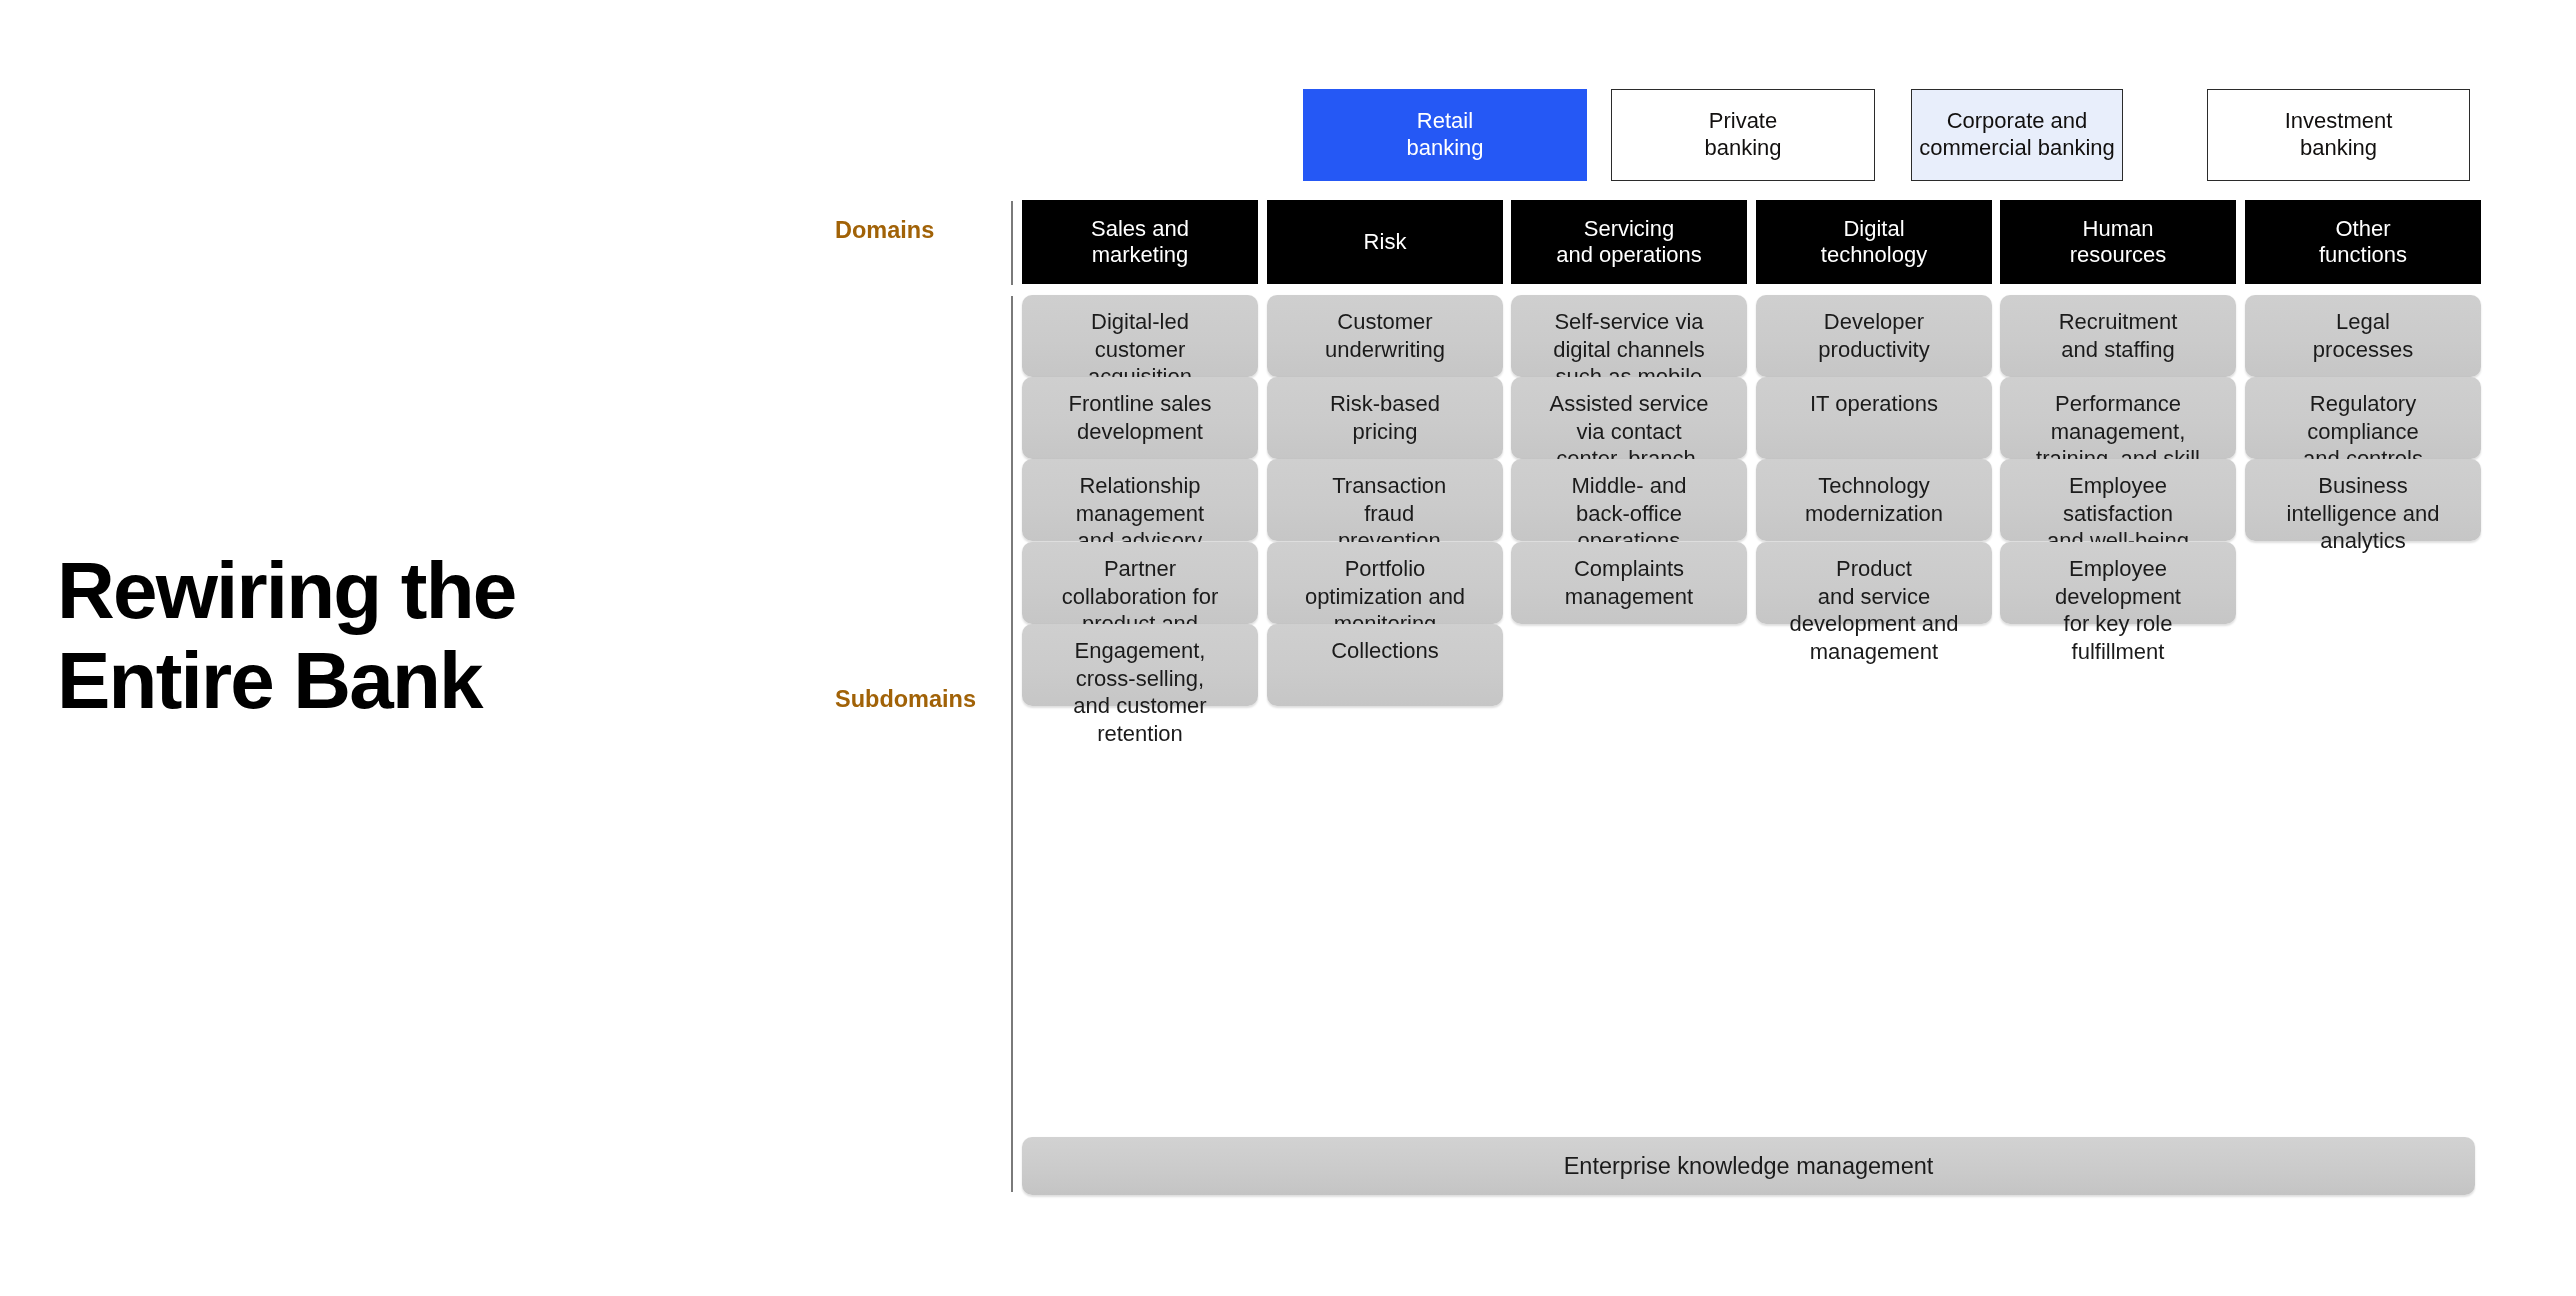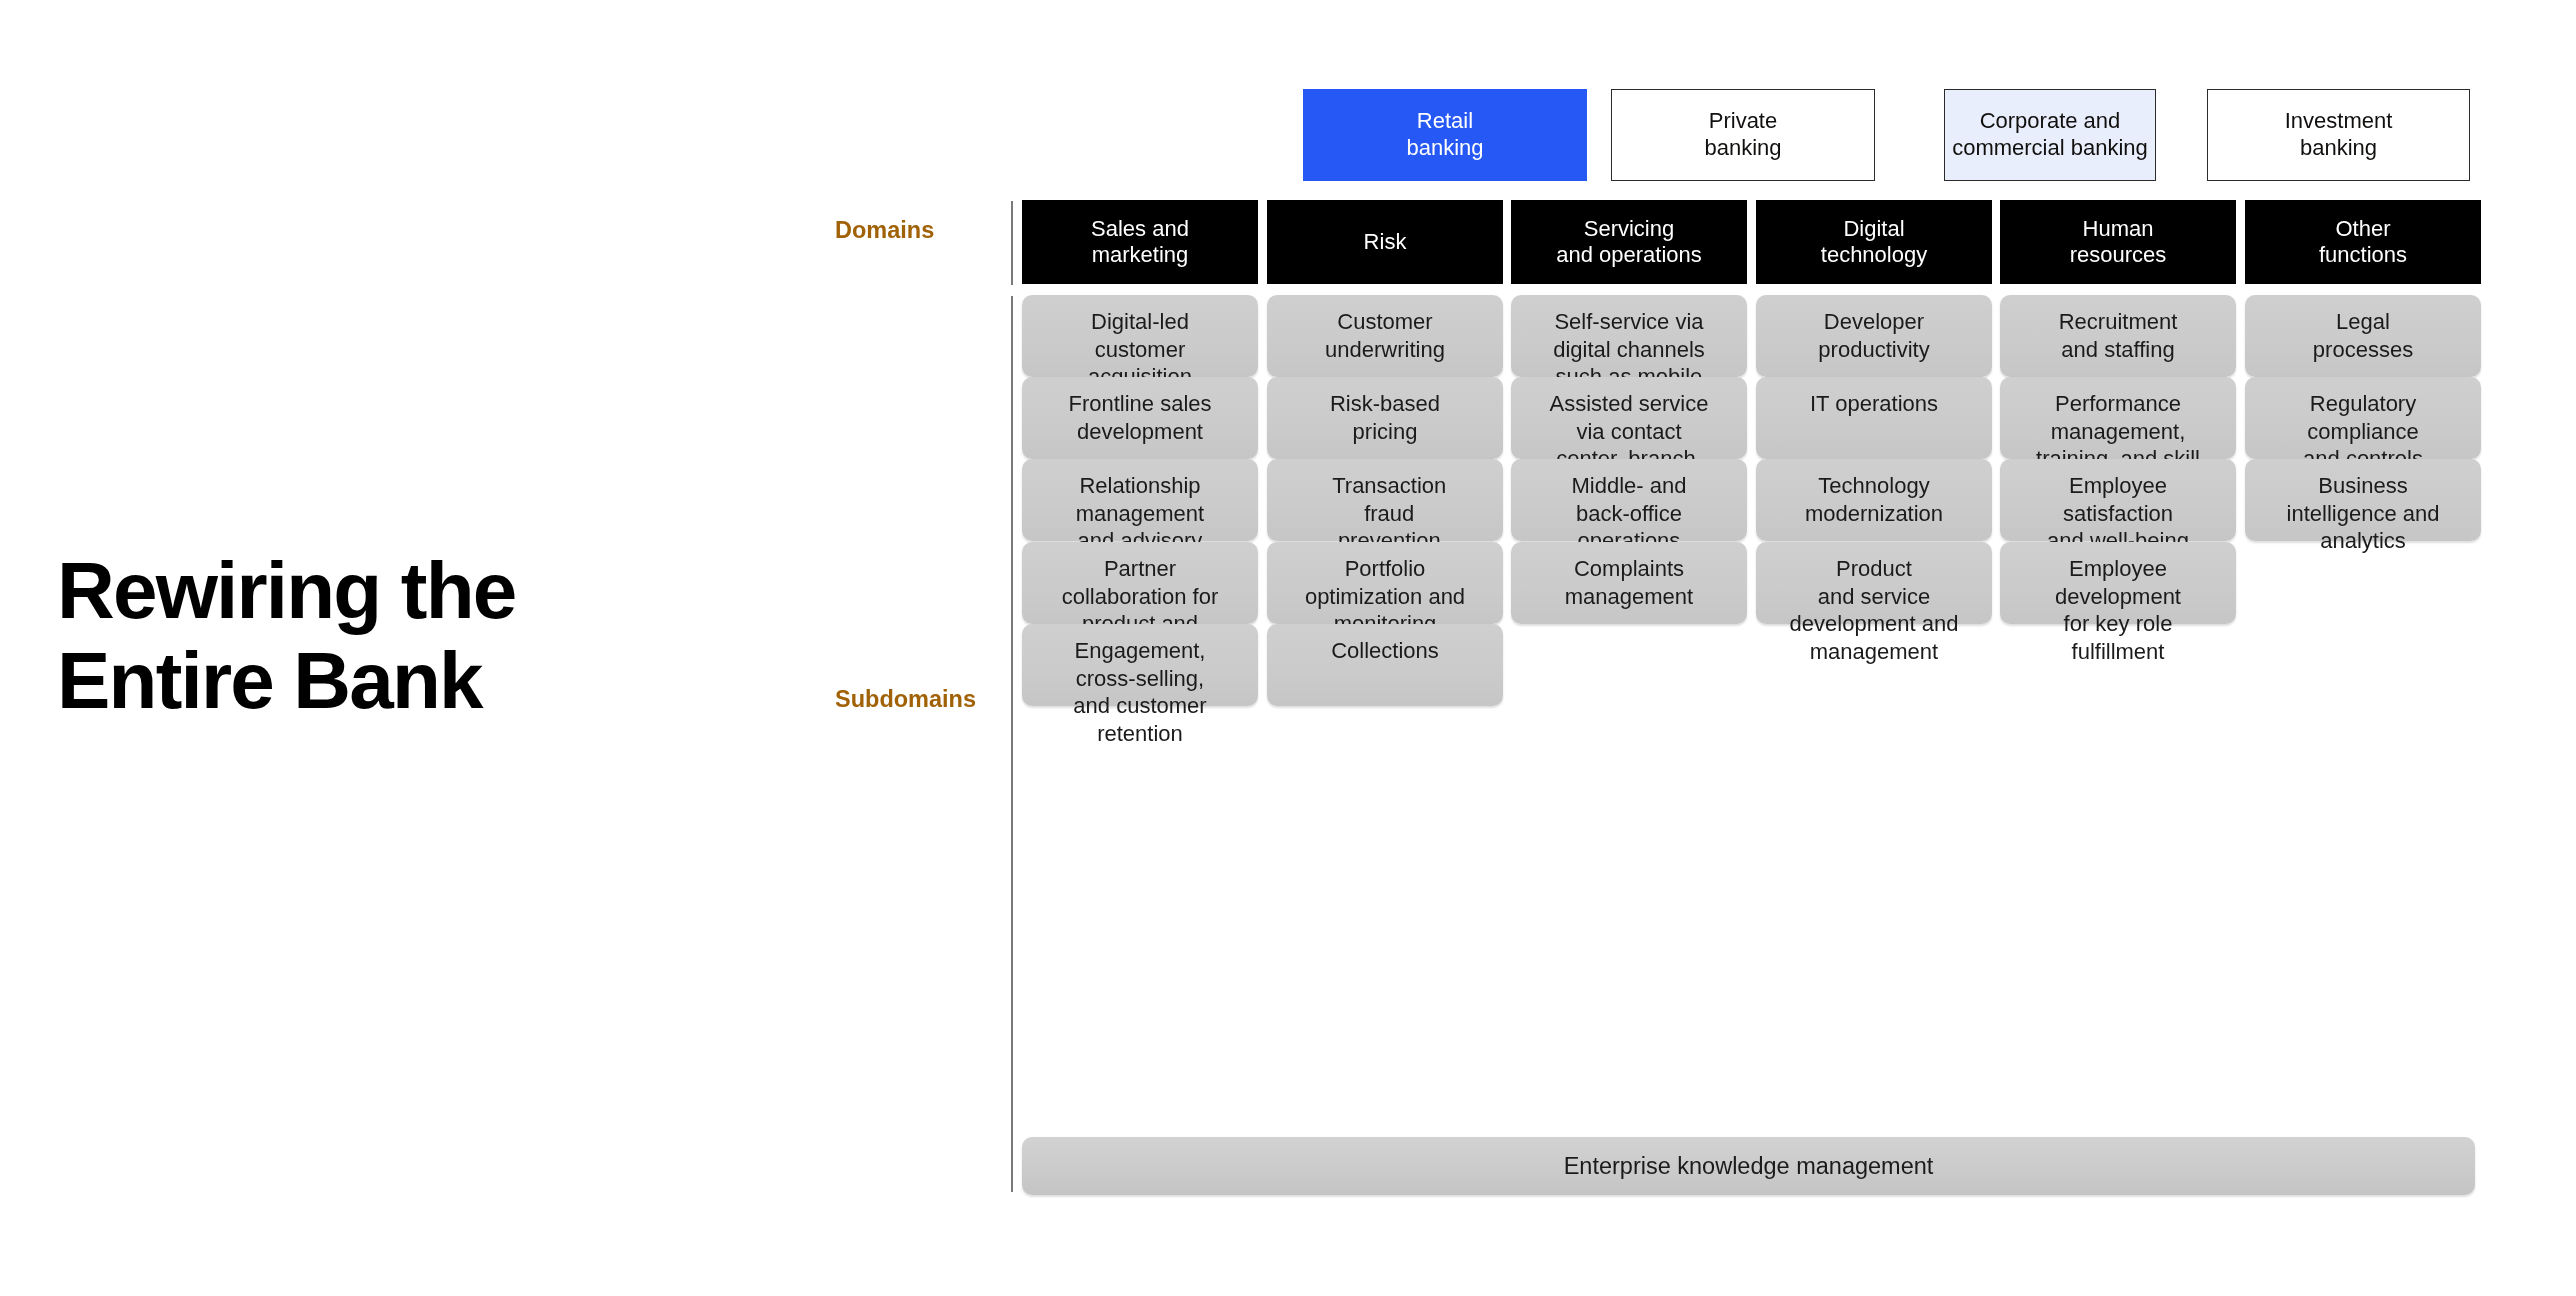--- a/index.html
+++ b/index.html
@@ -160,21 +160,21 @@
 
   <div id="headline">Rewiring the
 Entire Bank</div>
 
 
   <div id="tabs">
       <div class="tab active" style="left: 0px; width: 284px;">Retail
 banking</div>
       <div class="tab" style="left: 308px; width: 264px;">Private
 banking</div>
-      <div class="tab tinted" style="left: 641px; width: 212px;">Corporate and
+      <div class="tab tinted" style="left: 608px; width: 212px;">Corporate and
 commercial banking</div>
       <div class="tab" style="left: 904px; width: 263px;">Investment
 banking</div>
     </div>
 
   <div class="axis-label" id="label-domains">Domains</div>
   <div class="axis-label" id="label-subdomains">Subdomains</div>
 
   <div class="vrule" id="vrule-domains"></div>
   <div class="vrule" id="vrule-subdomains"></div>

